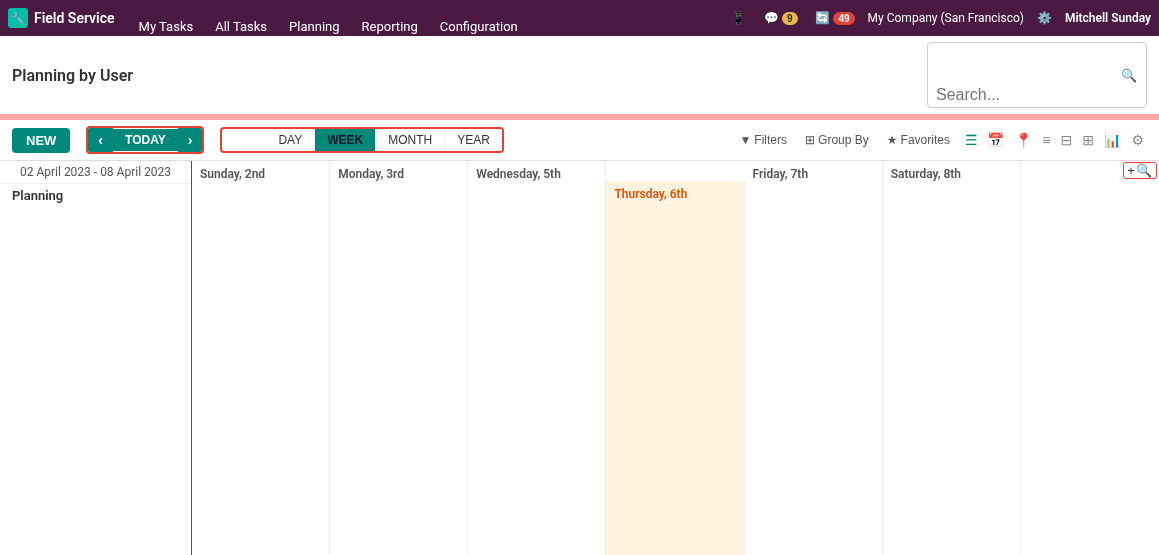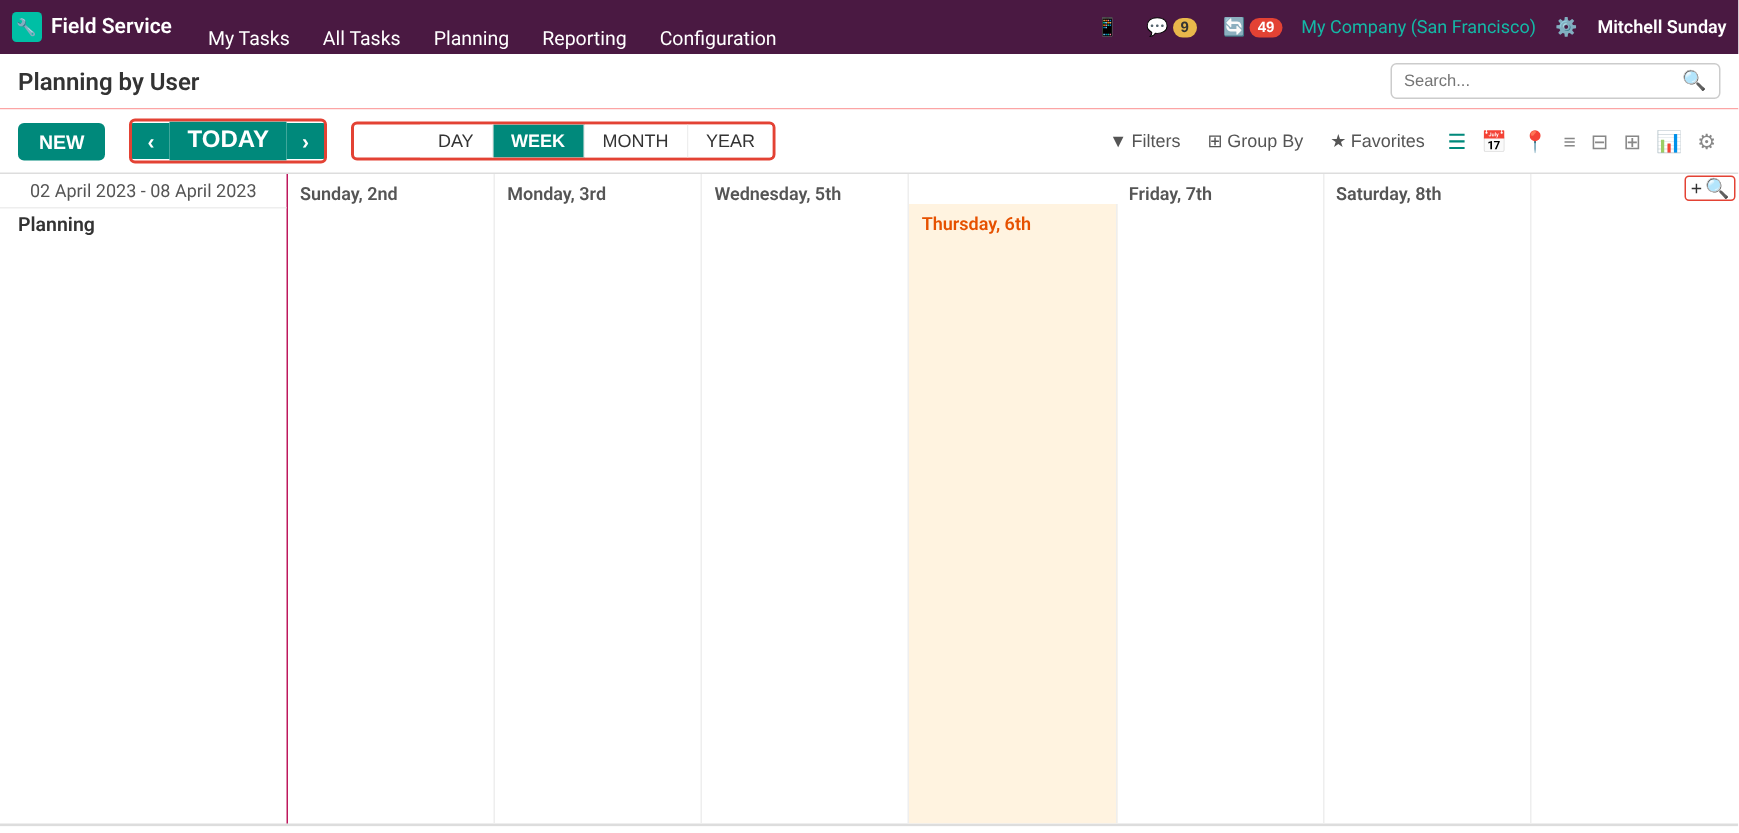--- a/index.html
+++ b/index.html
@@ -58,27 +58,27 @@
     }
     .badge {
       background: #e8b84b;
       color: #333;
       border-radius: 8px;
       padding: 1px 5px;
       font-size: 10px;
       font-weight: bold;
     }
     .badge-red { background: #e34234; color: #fff; }
-    .company-name { color: #14b8a6; font-size: 12px; }
+    .company-name { color: #ffffff; font-size: 12px; }
     .user-name { color: #fff; font-size: 12px; font-weight: 600; }
 
     
     .subbar {
       background: #fff;
-      border-bottom: 1px solid #fca5a5;
+      border-bottom: 6px solid #fca5a5;
       padding: 6px 12px;
       display: flex;
       align-items: center;
       gap: 8px;
     }
     .page-title {
       font-size: 16px;
       font-weight: 600;
       color: #333;
       flex: 1;
@@ -86,21 +86,21 @@
     .search-box {
       display: flex;
       align-items: center;
       border: 1px solid #ccc;
       border-radius: 4px;
       padding: 3px 8px;
       width: 220px;
       gap: 6px;
     }
     .search-box input {
-      border: none; outline: none; font-size: 11px; width: 100%;
+      border: none; outline: none; font-size: 16px; width: 100%; margin-top: 40px;
     }
 
     
     .toolbar {
       background: #fff;
       border-bottom: 1px solid #ddd;
       padding: 6px 12px;
       display: flex;
       align-items: center;
       gap: 16px;
@@ -129,21 +129,21 @@
       padding: 4px 10px;
       cursor: pointer;
       font-size: 14px;
       font-weight: bold;
     }
     .nav-group .btn-today {
       background: #00897b;
       color: #fff;
       border: none;
       padding: 4px 12px;
-      font-size: 16px;
+      font-size: 12px;
       font-weight: 600;
       cursor: pointer;
     }
     .view-group {
       display: flex;
       border: 2px solid #e34234;
       border-radius: 4px;
       overflow: hidden;
       padding-left: 44px;
     }
@@ -152,21 +152,21 @@
       border: none;
       padding: 4px 12px;
       font-size: 12px;
       cursor: pointer;
       color: #333;
       border-right: 1px solid #eee;
     }
     .view-group button:last-child { border-right: none; }
     .view-group button.active {
       background: #00897b;
-      color: #ffffff;
+      color: #0f172a;
       font-weight: 600;
     }
     .toolbar-right {
       display: flex;
       align-items: center;
       gap: 6px;
       margin-left: auto;
     }
     .toolbar-right .filter-btn {
       background: none;

